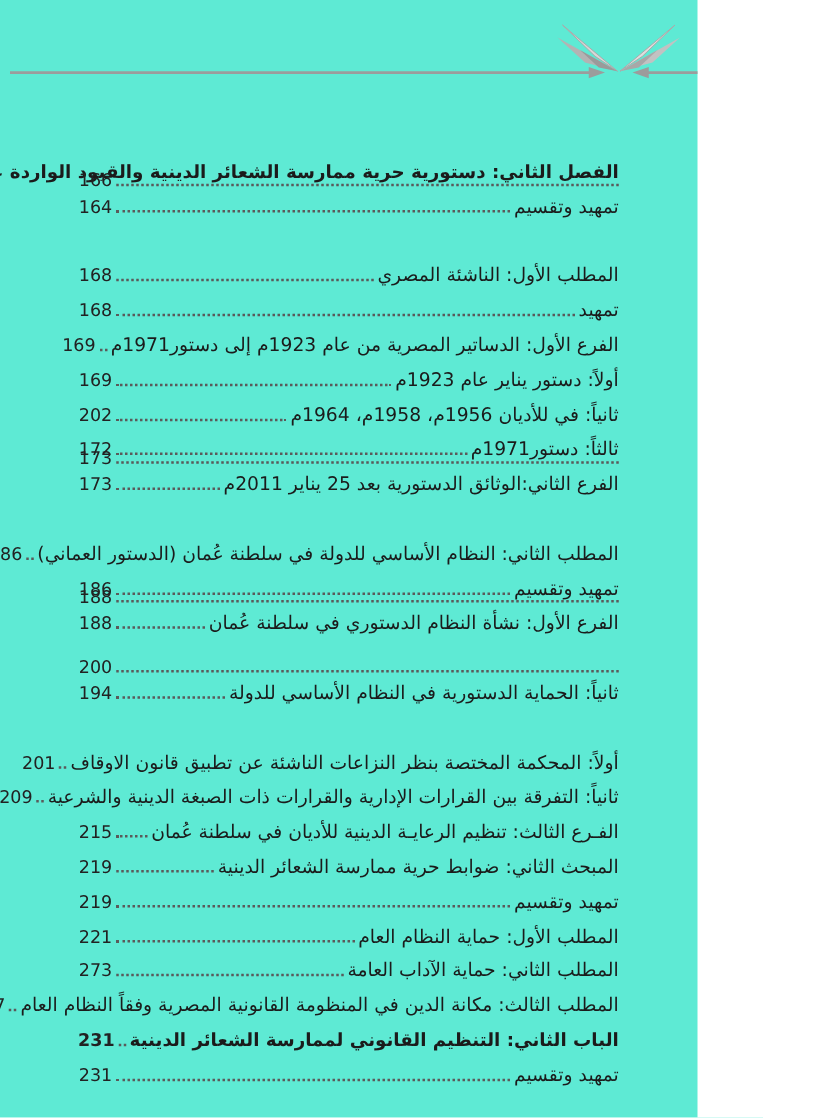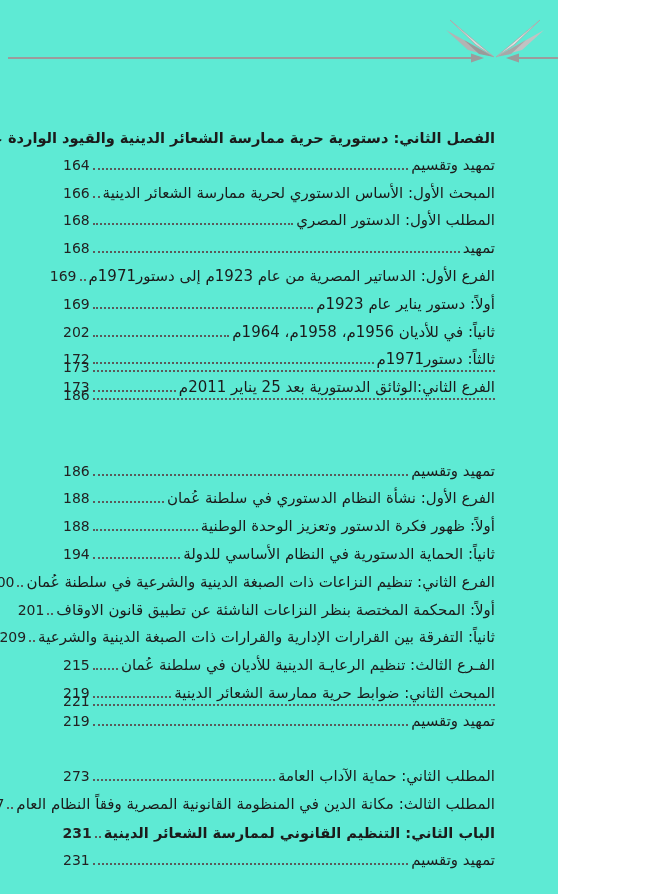--- a/index.html
+++ b/index.html
@@ -120,27 +120,26 @@
     <span class="toc-page">164</span>
   </div>
 
   <div class="toc-row">
     <span class="toc-title">تمهيد وتقسيم</span>
     <span class="toc-leader"></span>
     <span class="toc-page">164</span>
   </div>
 
   <div class="toc-row">
-    <span class="toc-title">المبحث الأول: الأساس الدستوري لحرية ممارسة الشعائر الدينية</span>
     <span class="toc-leader"></span>
     <span class="toc-page">166</span>
   </div>
 
   <div class="toc-row">
-    <span class="toc-title">المطلب الأول: الدستور المصري</span>
+    <span class="toc-title">المطلب الأول: الناشئة المصري</span>
     <span class="toc-leader"></span>
     <span class="toc-page">168</span>
   </div>
 
   <div class="toc-row">
     <span class="toc-title">تمهيد</span>
     <span class="toc-leader"></span>
     <span class="toc-page">168</span>
   </div>
 
@@ -173,50 +172,49 @@
     <span class="toc-leader"></span>
     <span class="toc-page">173</span>
   </div>
 
   <div class="toc-row">
     <span class="toc-leader"></span>
     <span class="toc-page">173</span>
   </div>
 
   <div class="toc-row">
+    <span class="toc-title">المطلب الثاني: النظام الأساسي للدولة في سلطنة عُمان (الدستور العماني)</span>
     <span class="toc-leader"></span>
     <span class="toc-page">186</span>
   </div>
 
   <div class="toc-row">
     <span class="toc-title">تمهيد وتقسيم</span>
     <span class="toc-leader"></span>
     <span class="toc-page">186</span>
   </div>
 
   <div class="toc-row">
     <span class="toc-title">الفرع الأول: نشأة النظام الدستوري في سلطنة عُمان</span>
     <span class="toc-leader"></span>
     <span class="toc-page">188</span>
   </div>
 
   <div class="toc-row">
-    <span class="toc-title">أولاً: ظهور فكرة الدستور وتعزيز الوحدة الوطنية</span>
     <span class="toc-leader"></span>
     <span class="toc-page">188</span>
   </div>
 
   <div class="toc-row">
     <span class="toc-title">ثانياً: الحماية الدستورية في النظام الأساسي للدولة</span>
     <span class="toc-leader"></span>
     <span class="toc-page">194</span>
   </div>
 
   <div class="toc-row">
-    <span class="toc-title">الفرع الثاني: تنظيم النزاعات ذات الصبغة الدينية والشرعية في سلطنة عُمان</span>
     <span class="toc-leader"></span>
     <span class="toc-page">200</span>
   </div>
 
   <div class="toc-row">
     <span class="toc-title">أولاً: المحكمة المختصة بنظر النزاعات الناشئة عن تطبيق قانون الاوقاف</span>
     <span class="toc-leader"></span>
     <span class="toc-page">201</span>
   </div>
 
@@ -238,20 +236,21 @@
     <span class="toc-page">219</span>
   </div>
 
   <div class="toc-row">
     <span class="toc-title">تمهيد وتقسيم</span>
     <span class="toc-leader"></span>
     <span class="toc-page">219</span>
   </div>
 
   <div class="toc-row">
+    <span class="toc-title">المطلب الأول: حماية النظام العام</span>
     <span class="toc-leader"></span>
     <span class="toc-page">221</span>
   </div>
 
   <div class="toc-row">
     <span class="toc-title">المطلب الثاني: حماية الآداب العامة</span>
     <span class="toc-leader"></span>
     <span class="toc-page">273</span>
   </div>
 

